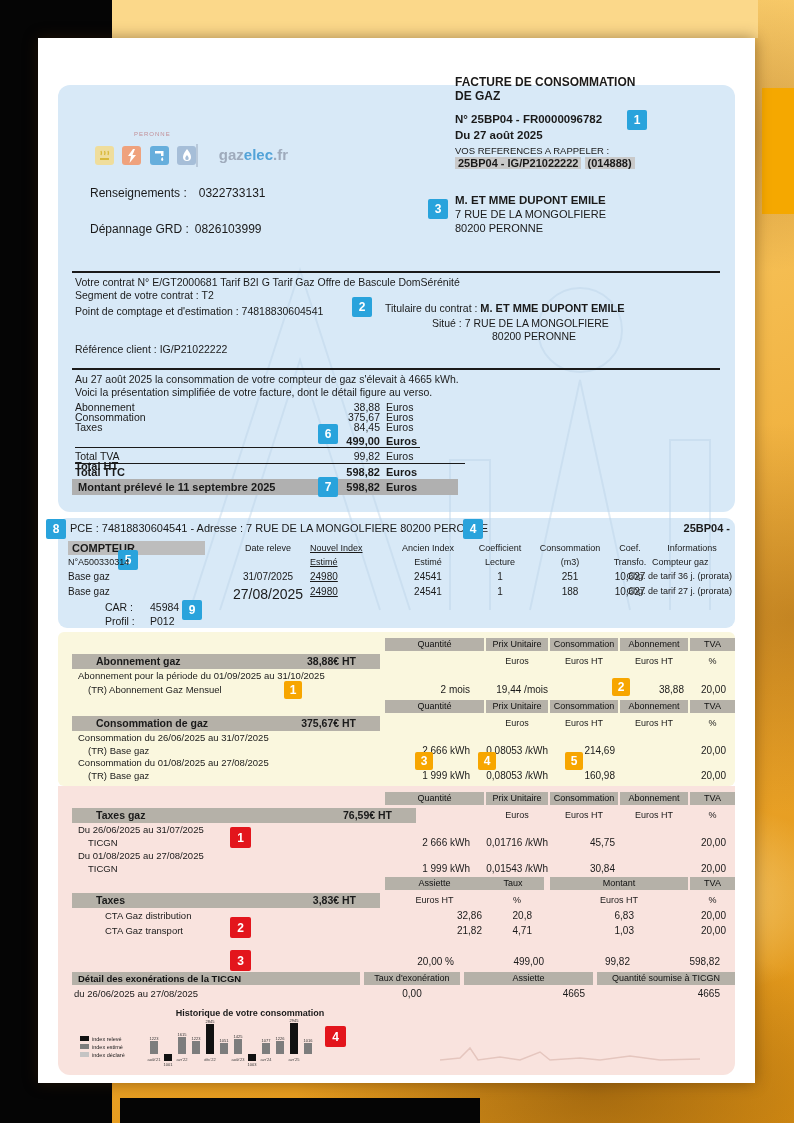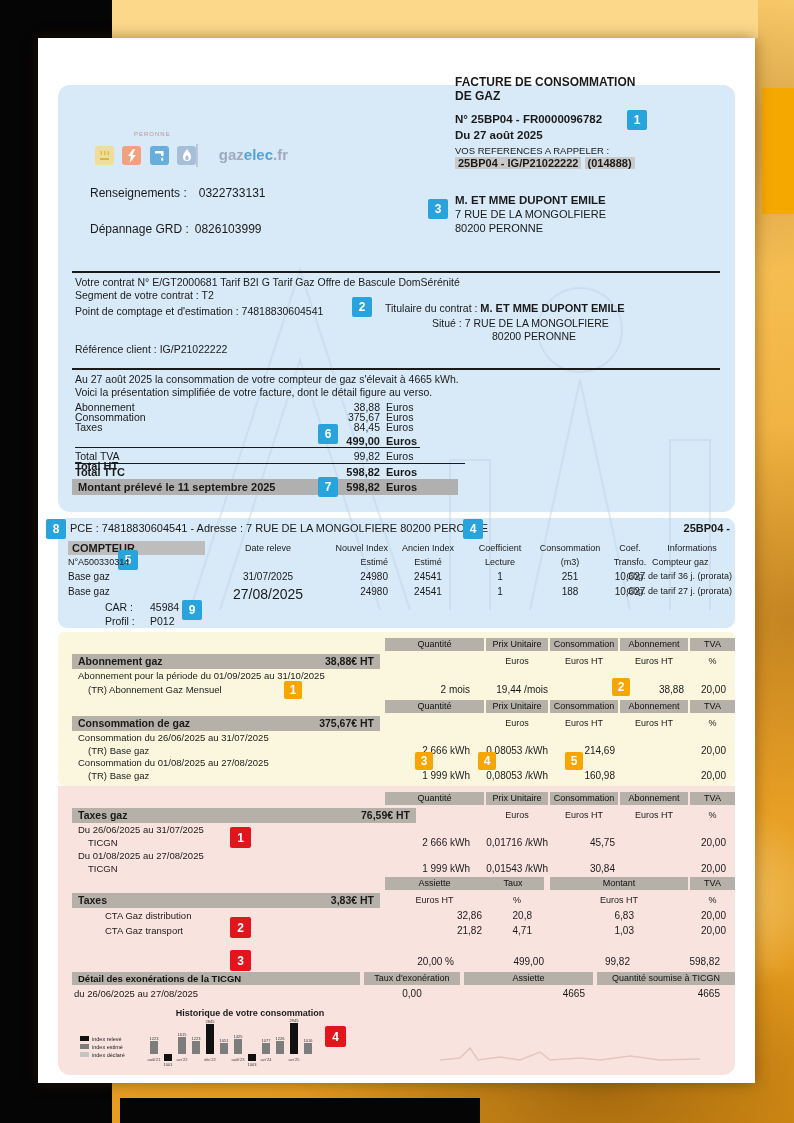--- a/index.html
+++ b/index.html
@@ -30,25 +30,25 @@
   .borange{background:#F7A600;width:18px;height:18px;}
   .bred{background:#E3151C;width:21px;height:21px;}
   .rule{position:absolute;background:#1a1a1a;height:2px;}
   .thin{height:1px;}
   .hl{background:#C9C9C9;padding:0 3px;}
   .row{position:absolute;left:58px;width:677px;height:12px;font-size:10px;}
   .hc{position:absolute;height:13px;background:#B5B1A8;font-size:9px;line-height:13px;text-align:center;color:#111;}
   .uc{position:absolute;font-size:9px;text-align:center;}
   .vc{position:absolute;font-size:10px;text-align:right;}
   .ts{position:absolute;height:15px;background:#B5B1A8;font-weight:bold;font-size:10.5px;line-height:15px;
-      display:flex;justify-content:space-between;padding:0 6px;box-sizing:border-box;}
+      display:flex;justify-content:space-between;padding:0 24px;box-sizing:border-box;}
   .cm{position:absolute;font-size:9px;}
   .cm-label{left:10px;width:115px;}
   .cm-date{left:160px;width:100px;text-align:center;}
-  .cm-new{left:252px;width:78px;text-align:right;}
+  .cm-new{left:252px;width:78px;text-align:left;text-decoration:underline;}
   .cm-old{left:330px;width:80px;text-align:center;}
   .cm-coeff{left:410px;width:64px;text-align:center;}
   .cm-conso{left:474px;width:76px;text-align:center;}
   .cm-coef{left:550px;width:44px;text-align:center;}
   .cm-info{left:594px;width:80px;text-align:center;}
   .cm-infoval{left:540px;width:134px;text-align:right;}
   .logo{font-weight:bold;font-size:40px;letter-spacing:1px;line-height:1;}
   .logo .p1{color:#8E9DBE;}
   .logo .p2{color:#A6C7E6;}
   .icon{width:19px;height:19px;border-radius:3px;display:inline-flex;align-items:center;justify-content:center;margin-right:4px;vertical-align:top;}

